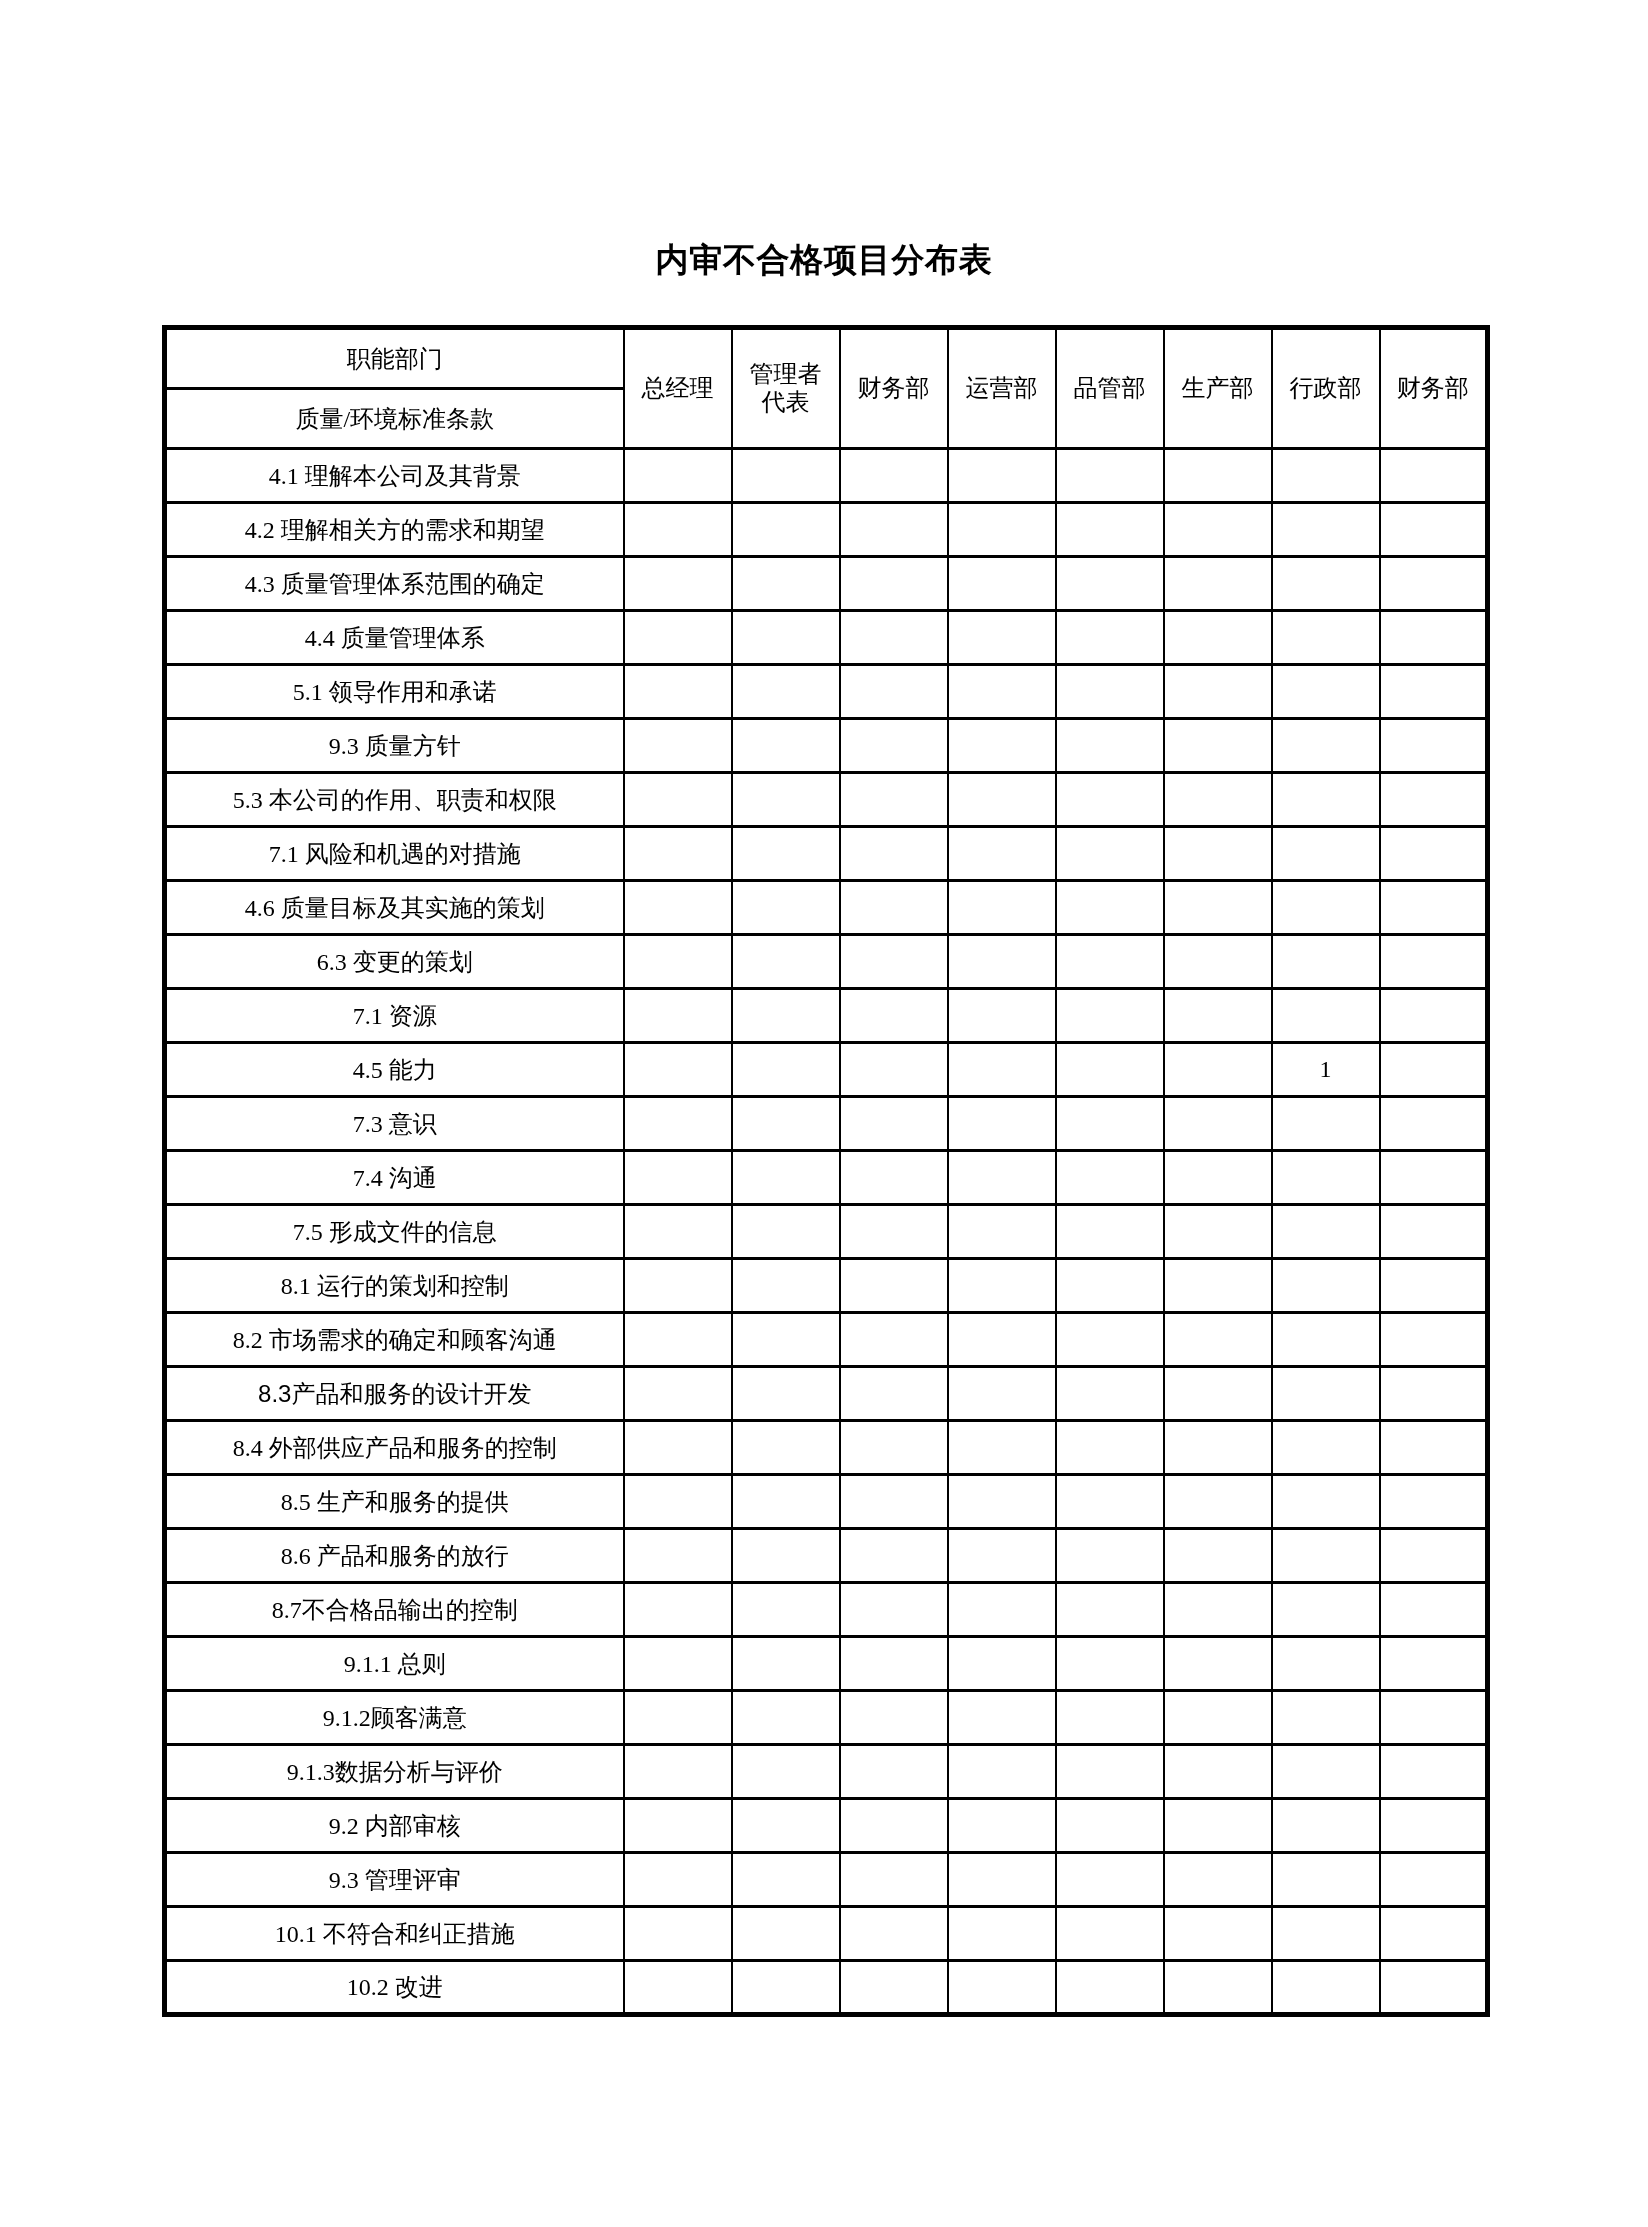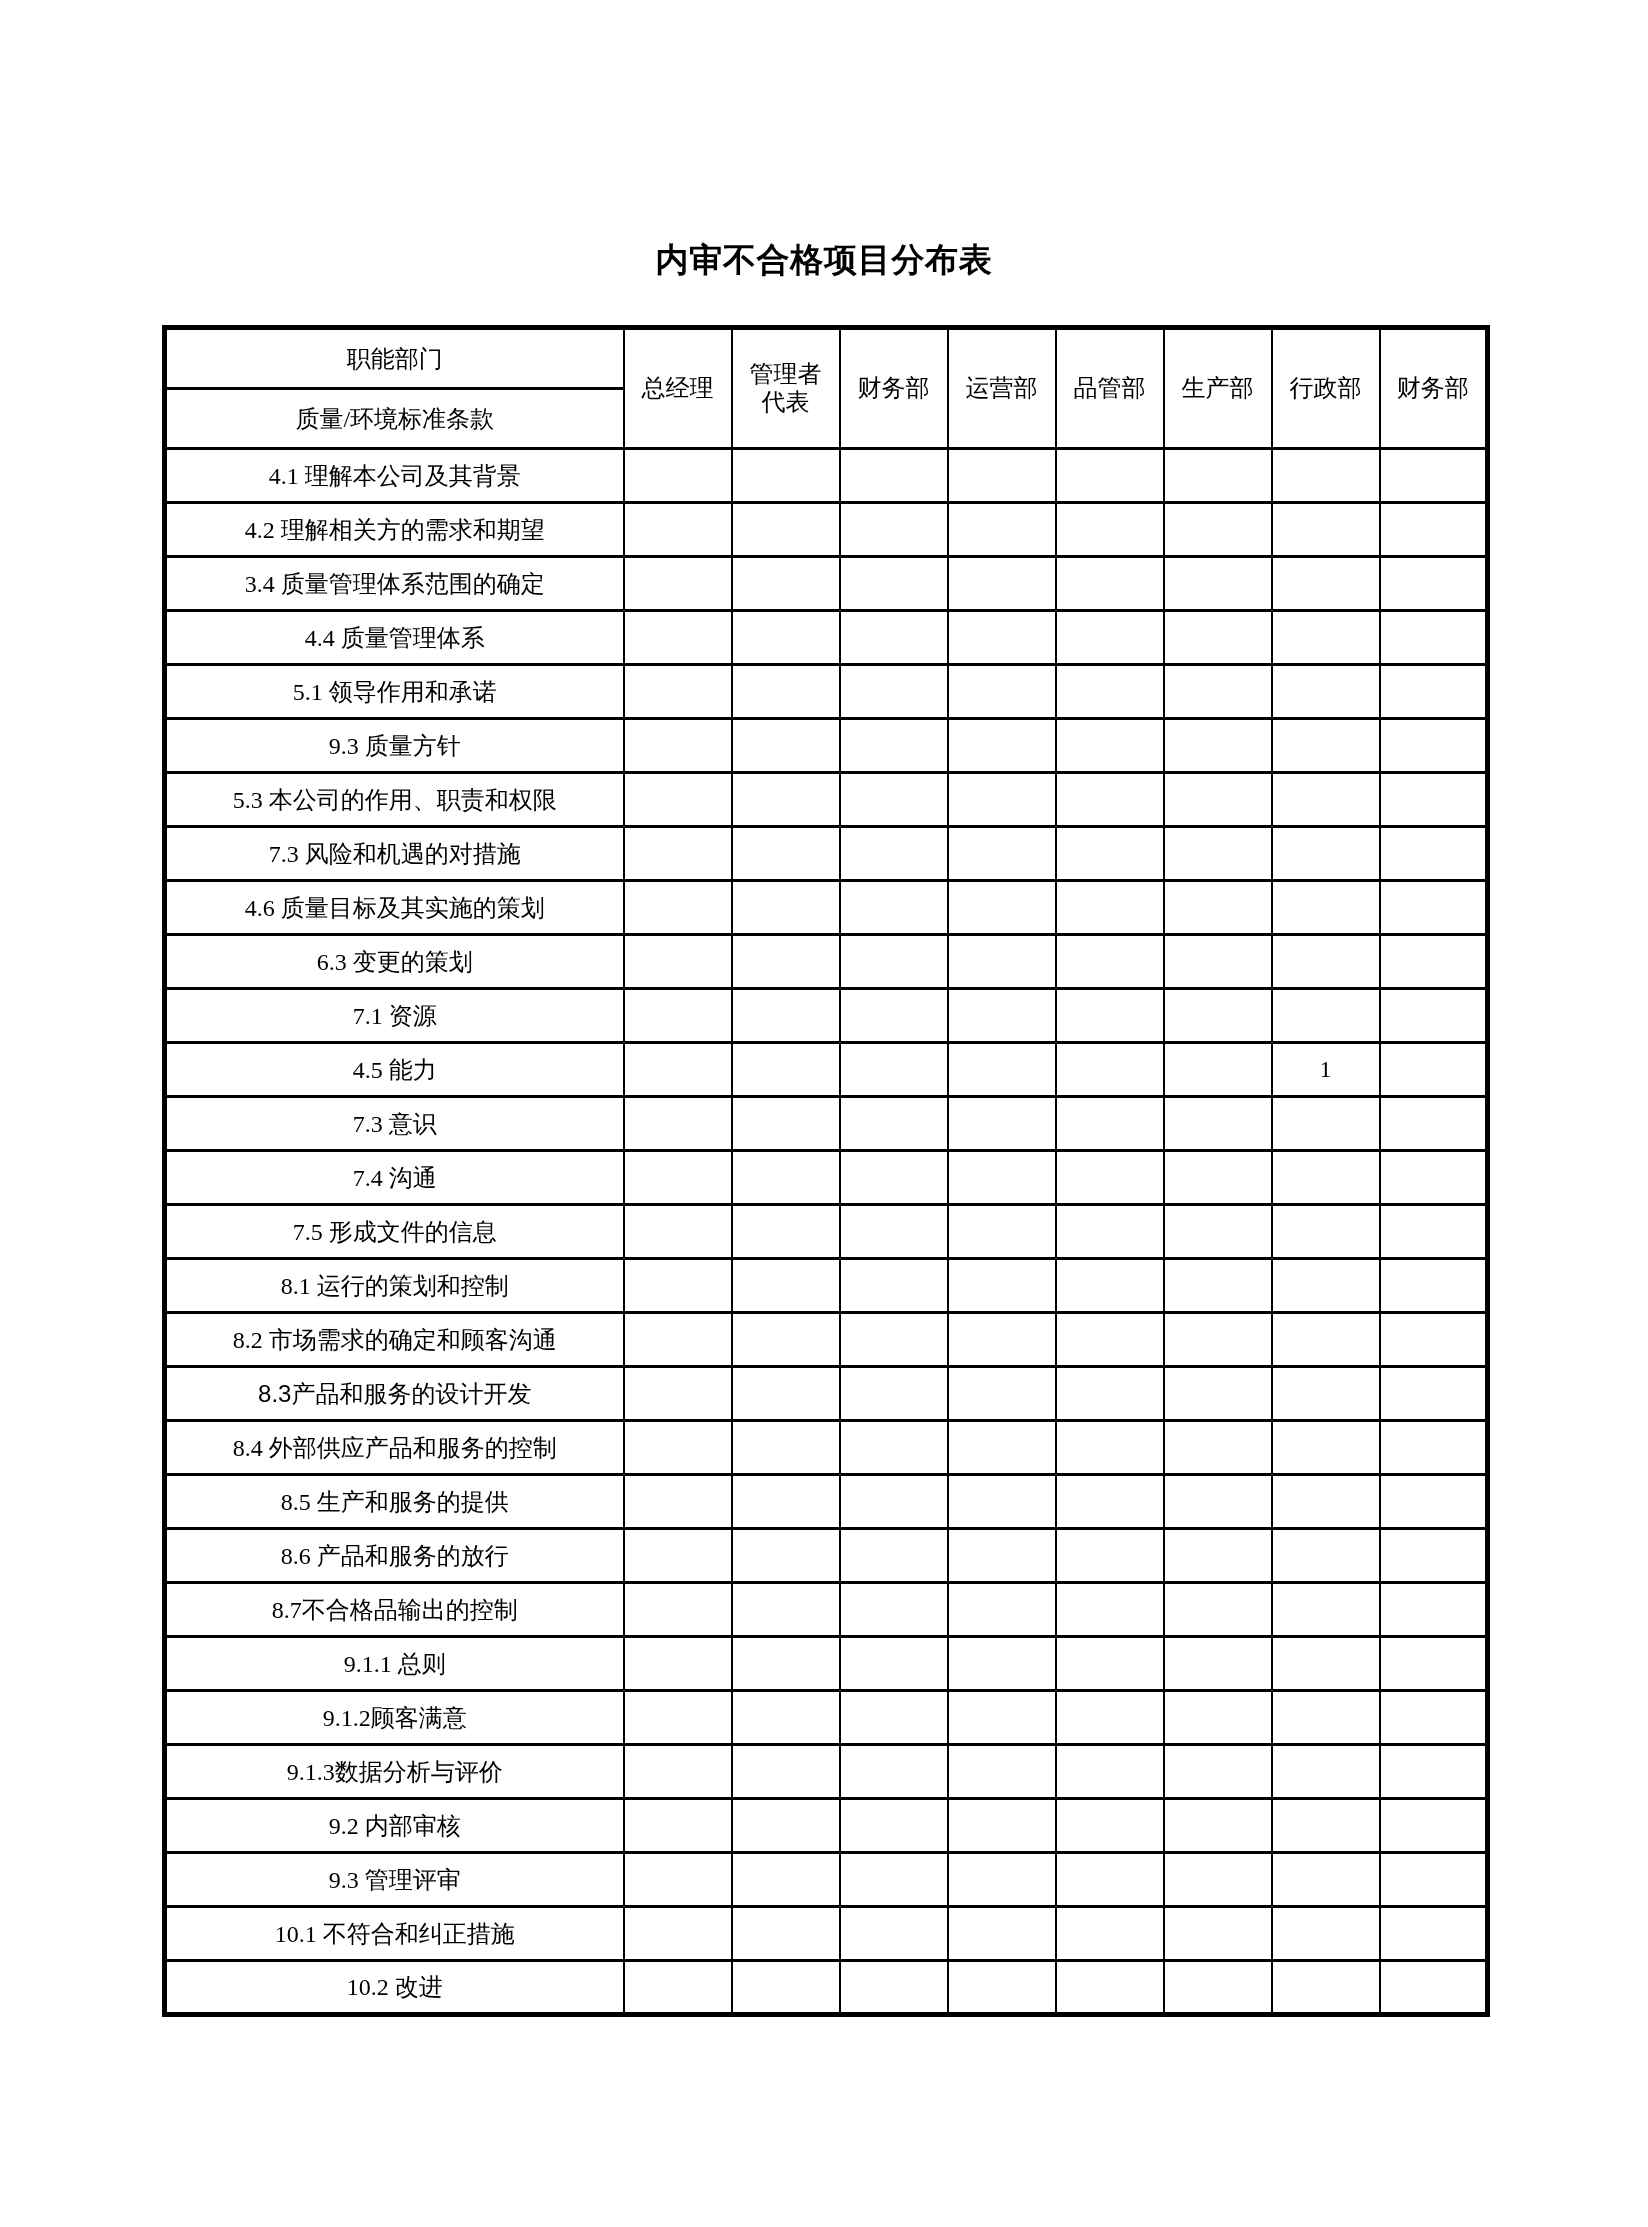--- a/index.html
+++ b/index.html
@@ -122,21 +122,21 @@
         <td class="cell"></td>
         <td class="cell"></td>
         <td class="cell"></td>
         <td class="cell"></td>
         <td class="cell"></td>
         <td class="cell"></td>
         <td class="cell"></td>
         <td class="cell"></td>
       </tr>
       <tr>
-        <td class="label">3.4 质量管理体系范围的确定</td>
+        <td class="label">4.3 质量管理体系范围的确定</td>
         <td class="cell"></td>
         <td class="cell"></td>
         <td class="cell"></td>
         <td class="cell"></td>
         <td class="cell"></td>
         <td class="cell"></td>
         <td class="cell"></td>
         <td class="cell"></td>
       </tr>
       <tr>
@@ -177,21 +177,21 @@
         <td class="cell"></td>
         <td class="cell"></td>
         <td class="cell"></td>
         <td class="cell"></td>
         <td class="cell"></td>
         <td class="cell"></td>
         <td class="cell"></td>
         <td class="cell"></td>
       </tr>
       <tr>
-        <td class="label">7.3 风险和机遇的对措施</td>
+        <td class="label">7.1 风险和机遇的对措施</td>
         <td class="cell"></td>
         <td class="cell"></td>
         <td class="cell"></td>
         <td class="cell"></td>
         <td class="cell"></td>
         <td class="cell"></td>
         <td class="cell"></td>
         <td class="cell"></td>
       </tr>
       <tr>

